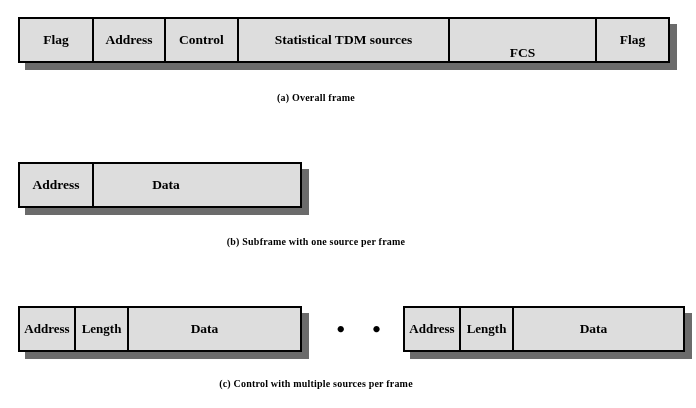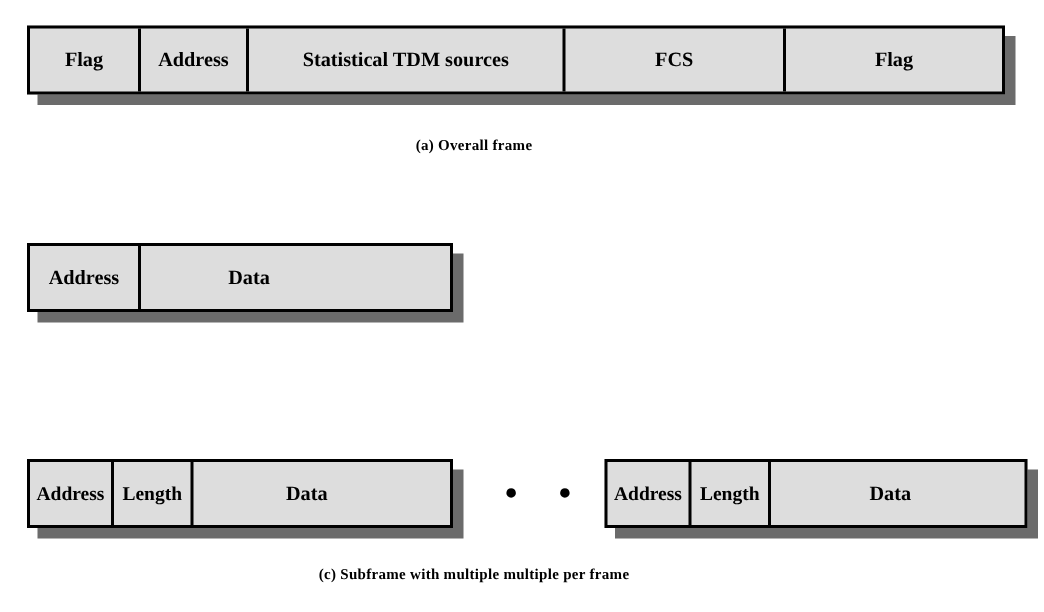--- a/index.html
+++ b/index.html
@@ -60,40 +60,44 @@
 
 <div class="canvas">
 
   <div class="frame" style="left:18px; top:17px; width:652px; height:46px;">
     <div class="cell sep" style="width:74px;">
       <span>Flag</span>
     </div>
     <div class="cell sep" style="width:72px;">
       <span>Address</span>
     </div>
+    <div class="cell sep" style="width:73px;">
+      <span>Control</span>
+    </div>
     <div class="cell sep" style="width:211px;">
       <span>Statistical TDM sources</span>
     </div>
-    <div class="cell sep" style="width:147px;">
+    <div class="cell sep" style="width:147px;align-items:flex-end;">
       <span>FCS</span>
     </div>
     <div class="cell" style="flex:1;">
       <span>Flag</span>
     </div>
   </div>
   <div class="caption" style="top:92px;">(a) Overall frame</div>
 
   <div class="frame" style="left:18px; top:162px; width:284px; height:46px;">
     <div class="cell sep" style="width:74px;">
       <span>Address</span>
     </div>
     <div class="cell" style="flex:1; padding-right:62px;">
       <span>Data</span>
     </div>
   </div>
+  <div class="caption" style="top:236px;">(b) Subframe with one source per frame</div>
 
   <div class="frame" style="left:18px; top:306px; width:284px; height:46px;">
     <div class="cell sep" style="width:56px; font-size:13px;">
       <span>Address</span>
     </div>
     <div class="cell sep" style="width:53px; font-size:13px;">
       <span>Length</span>
     </div>
     <div class="cell" style="flex:1; padding-right:20px;">
       <span>Data</span>
@@ -106,15 +110,15 @@
     <div class="cell sep" style="width:56px; font-size:13px;">
       <span>Address</span>
     </div>
     <div class="cell sep" style="width:53px; font-size:13px;">
       <span>Length</span>
     </div>
     <div class="cell" style="flex:1; padding-right:10px;">
       <span>Data</span>
     </div>
   </div>
-  <div class="caption" style="top:378px;">(c) Subframe with multiple multiple per frame</div>
+  <div class="caption" style="top:378px;">(c) Control with multiple sources per frame</div>
 
 </div>
 
 </body></html>

